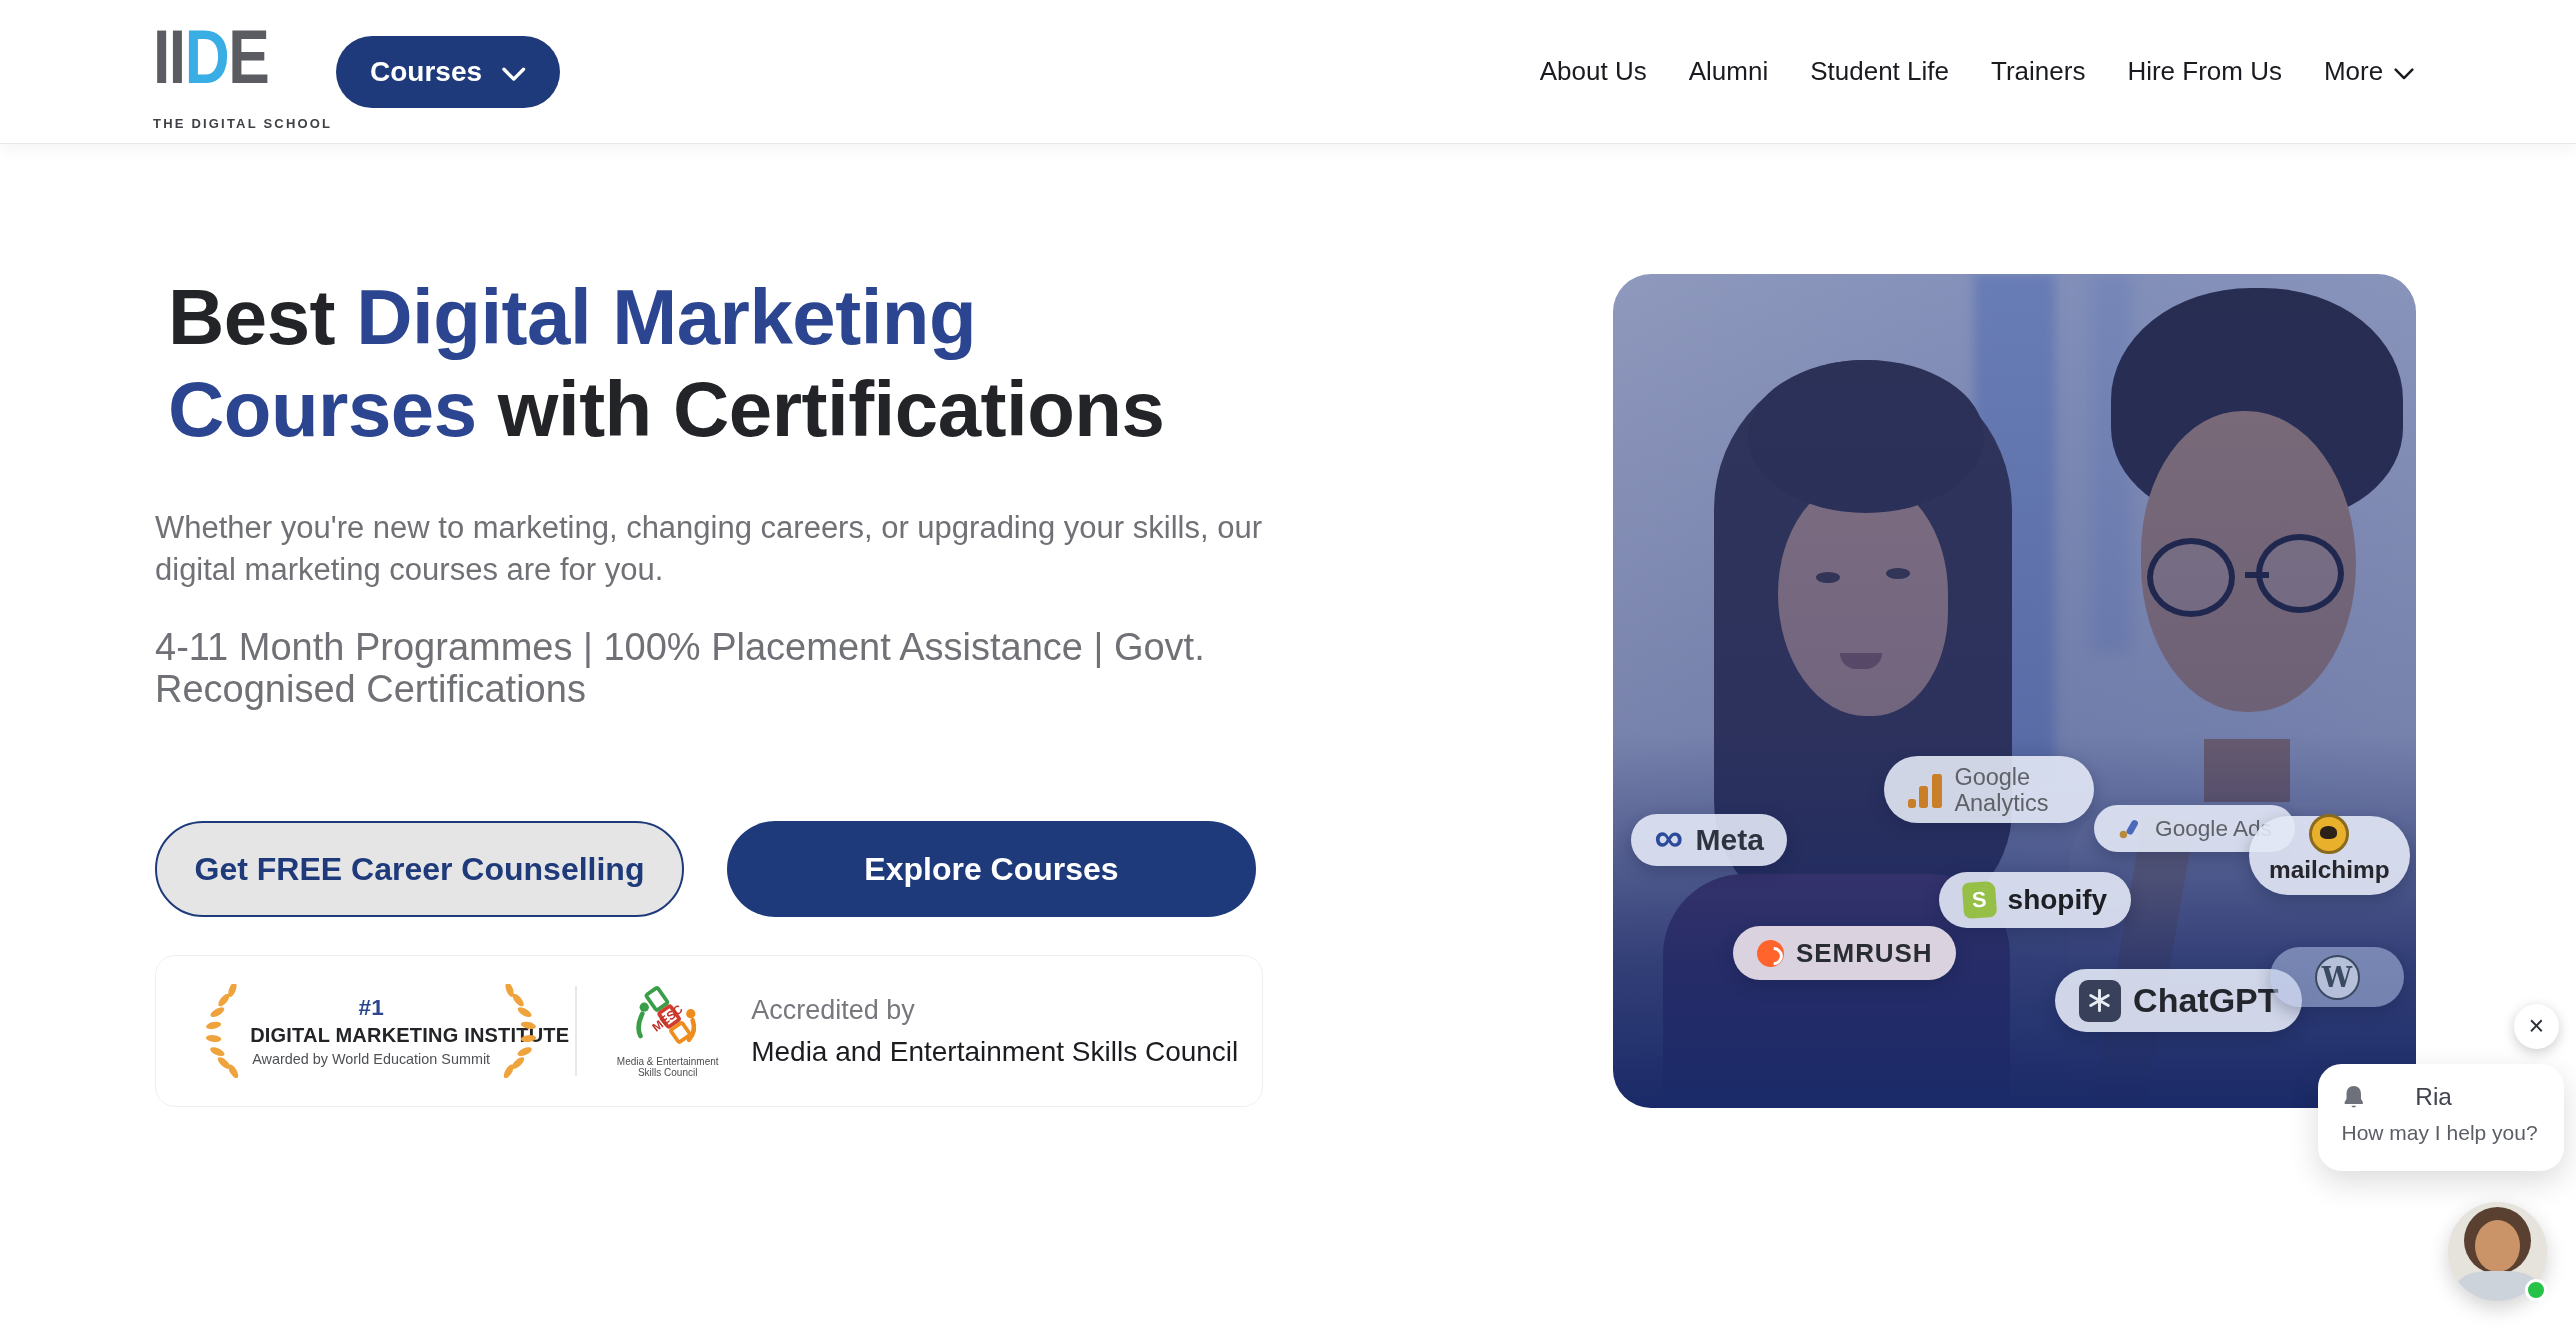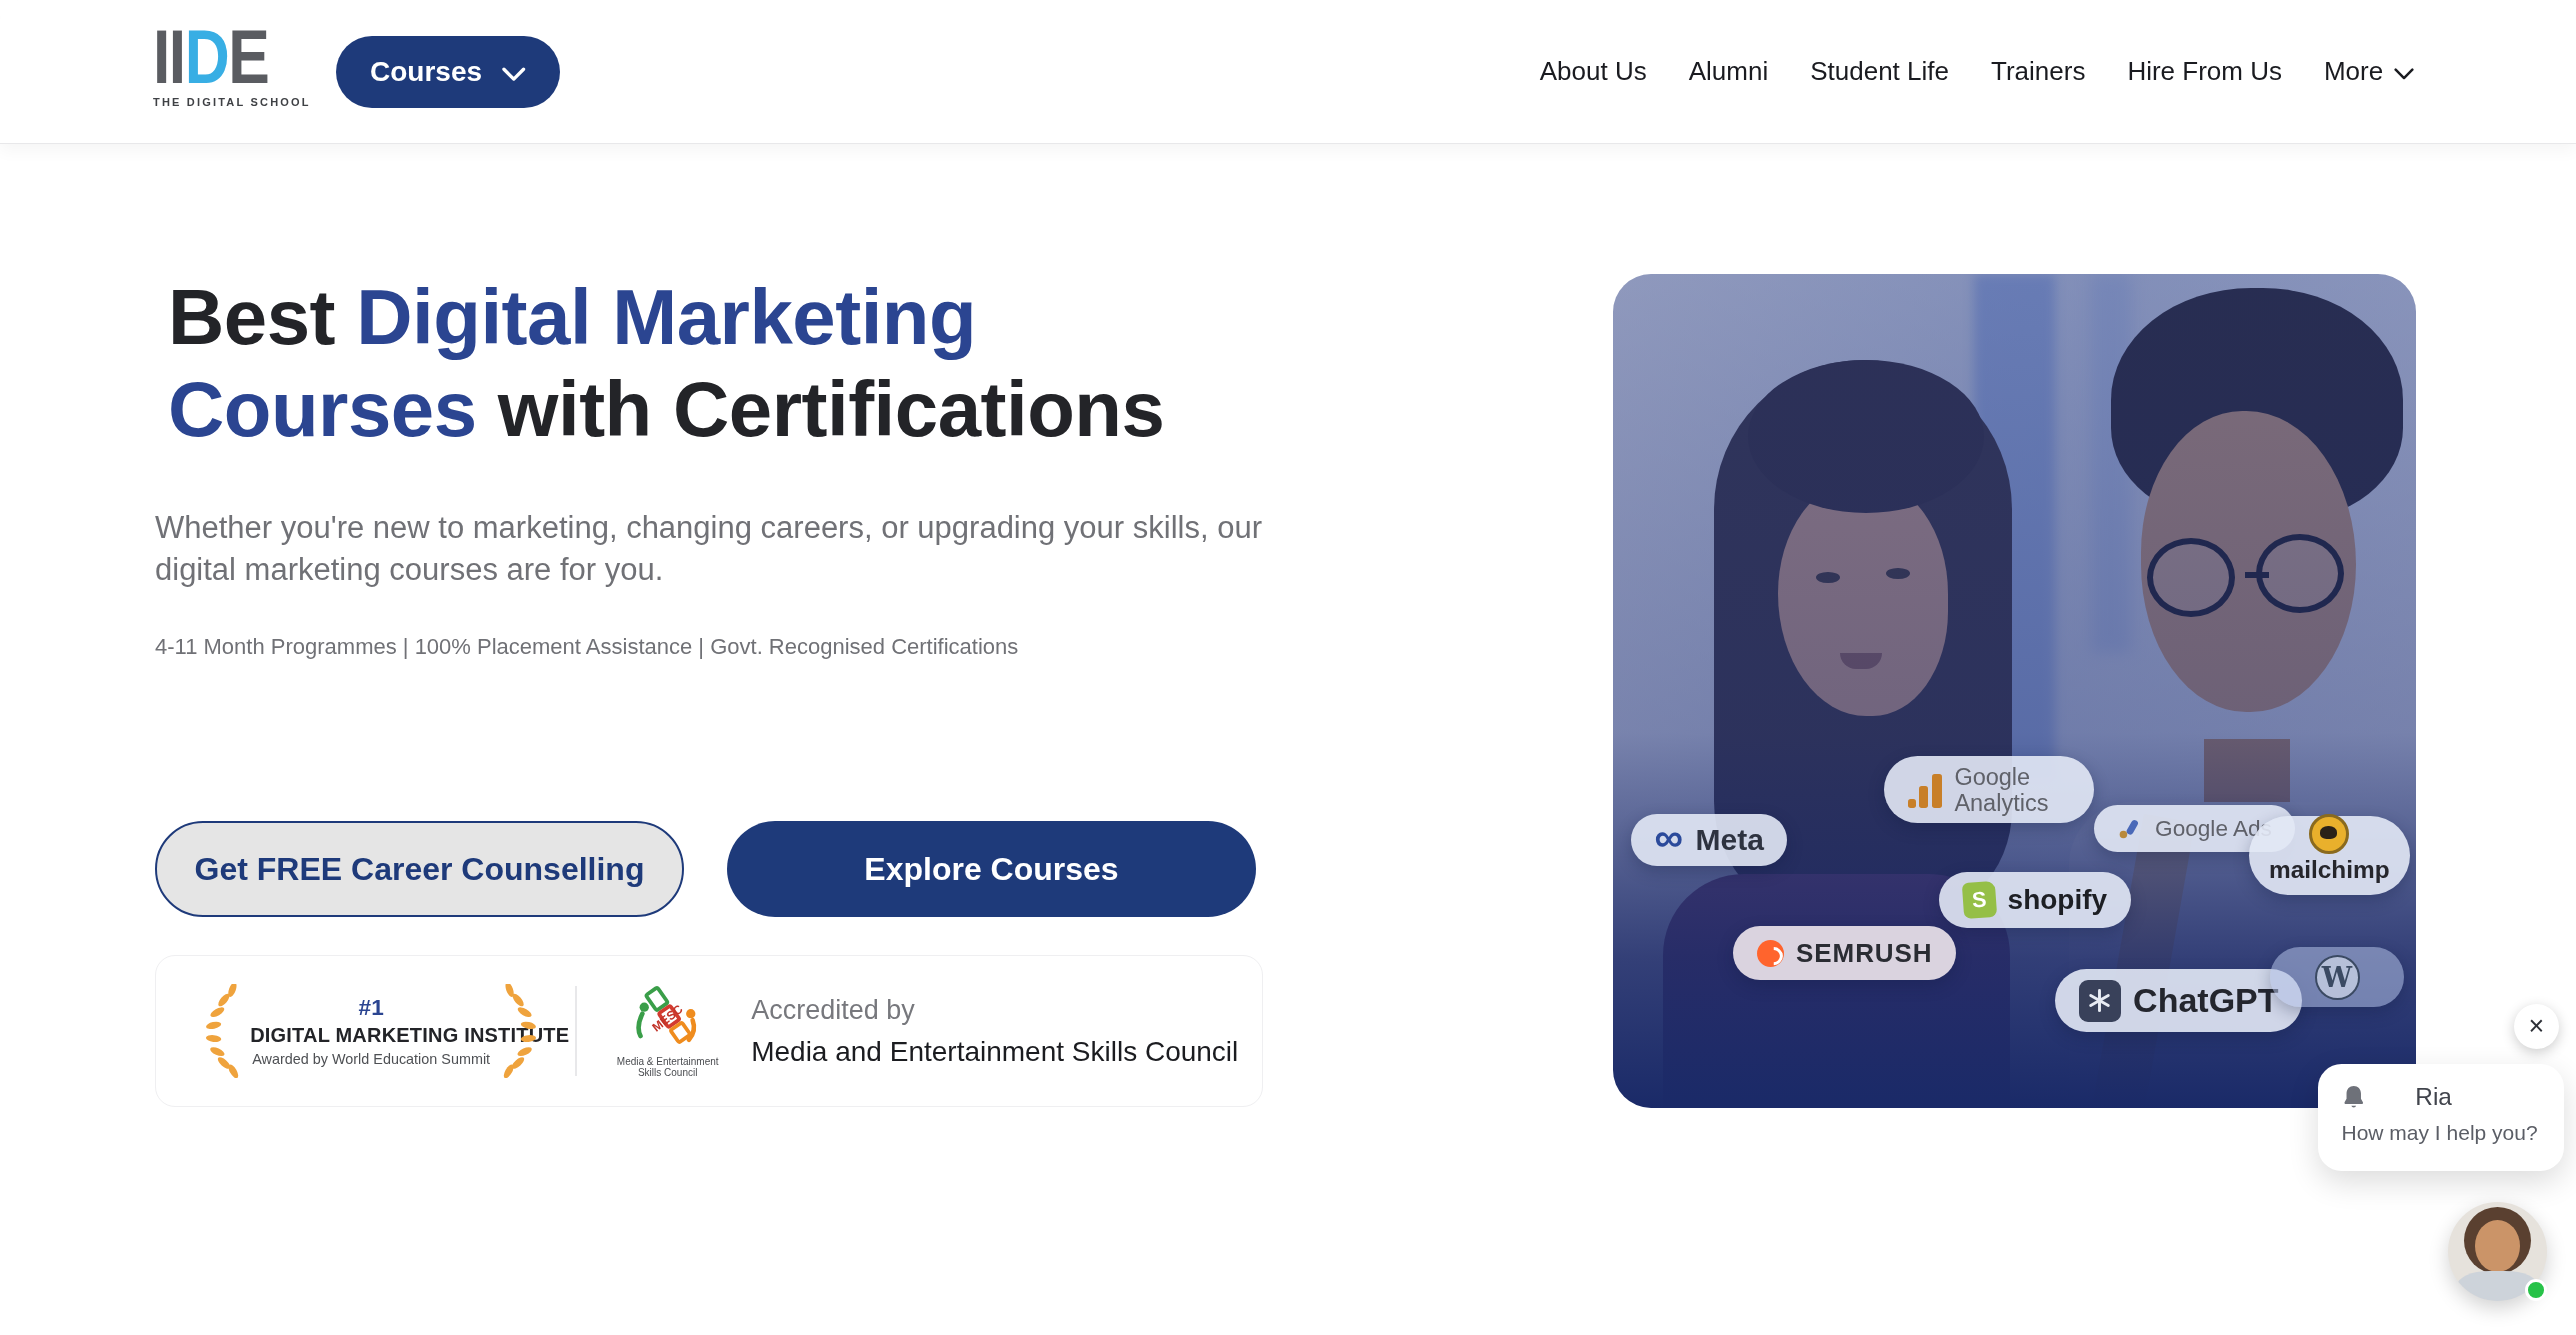--- a/index.html
+++ b/index.html
@@ -8,36 +8,36 @@
   .page { position:relative; width:2576px; height:1336px; background:#ffffff; overflow:hidden;border-radius:22px; }
 
   
   .header { position:absolute; left:0; top:0; width:2576px; height:144px; background:#ffffff;
             border-bottom:1.8px solid #e8e8ea; box-shadow:0 7.2px 16.2px rgba(0,0,0,0.045); z-index:5; }
   .logo { position:absolute; left:153px; top:18px; width:181px; cursor:pointer; }
   .logo-mark { display:flex; align-items:flex-end; height:74px; font-weight:800; font-size:76px; line-height:0.92; letter-spacing:-1.8px; transform:scaleX(0.82); transform-origin:left; }
   .logo-ii { color:#5a5c61; }
   .logo-d  { color:#38aee4; }
   .logo-e  { color:#5a5c61; }
-  .logo-tagline { margin-top:4px; font-size:11px; font-weight:700; letter-spacing:2.2px; color:#3f4145; white-space:nowrap; }
+  .logo-tagline { margin-top:24px; font-size:13px; font-weight:700; letter-spacing:2.2px; color:#3f4145; white-space:nowrap; }
 
   .courses-btn { position:absolute; left:336px; top:36px; height:72px; padding:0 34px;
                  background:#1e3a7a; border:none; border-radius:36px; color:#ffffff;
                  font-family:"Liberation Sans",sans-serif; font-size:28px; font-weight:600;
                  display:flex; align-items:center; gap:20px; cursor:pointer; }
   .chev { display:inline-block; }
 
   .nav { position:absolute; right:162px; top:0; height:143px; display:flex; align-items:center; gap:42px; }
   .nav-item { font-size:26px; font-weight:500; color:#1a1b20; cursor:pointer; white-space:nowrap; display:flex; align-items:center; gap:10.8px; }
 
   
   .hero-heading { position:absolute; left:168px; top:271px; width:1219px; font-size:78px; line-height:92px; font-weight:700; color:#232428; letter-spacing:-0.5px; }
   .hl-blue { color:#2b4591; }
   .hero-desc { position:absolute; left:155px; top:507px; width:1191px; font-size:31px; line-height:42px; color:#707176; }
-  .hero-programme { position:absolute; left:155px; top:626px; width:1191px; font-size:22px; line-height:42px; color:#707176; }
+  .hero-programme { position:absolute; left:155px; top:626px; width:1191px; font-size:38px; line-height:42px; color:#707176; }
 
   .cta-row { position:absolute; left:155px; top:821px; display:flex; gap:43px; }
   .btn { height:96px; width:529px; border-radius:48px; font-family:"Liberation Sans",sans-serif;
          font-size:32px; font-weight:700; display:flex; align-items:center; justify-content:center; cursor:pointer; }
   .btn-outline { background:#e5e5e5; border:2.7px solid #1e3a7a; color:#1e3a7a; }
   .btn-fill { background:#1e3a7a; border:none; color:#ffffff; }
 
   
   .accred-card { position:absolute; left:155px; top:955px; width:1108px; height:152px; background:#ffffff;
                  border:1.8px solid #efeff1; border-radius:20px; display:flex; align-items:center; padding-left:47px; }

